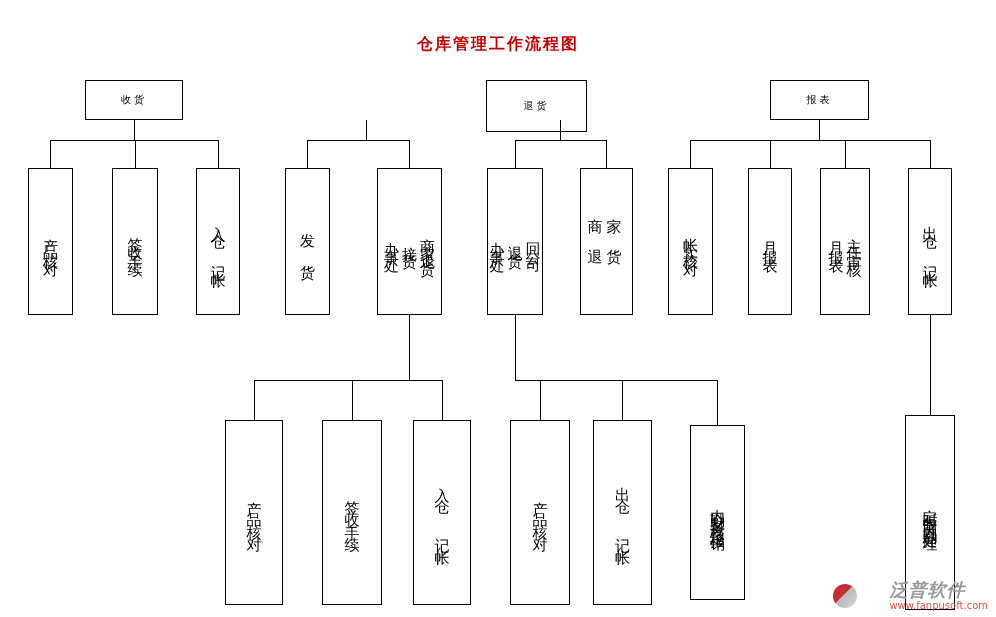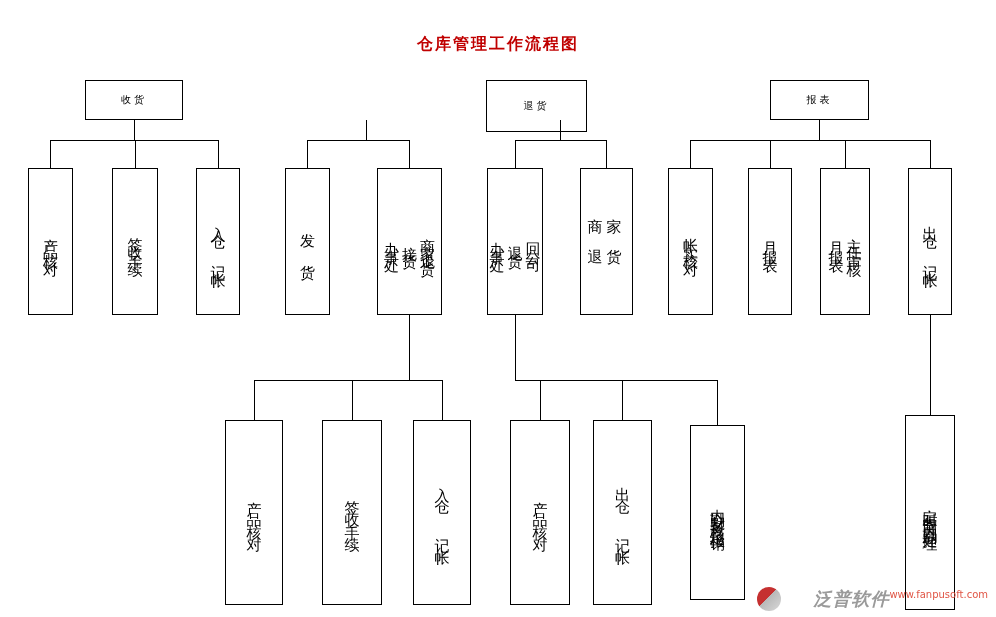--- a/index.html
+++ b/index.html
@@ -105,21 +105,21 @@
   
   .watermark{
     position:absolute;right:8px;bottom:6px;
     display:flex;align-items:center;gap:5px;
   }
   .wm-logo{
     width:24px;height:24px;border-radius:50%;
     background:linear-gradient(135deg,#c53030 0%,#c53030 45%,#b8b8b8 45%,#d9d9d9 100%);
     flex:0 0 auto;
   }
-  .wm-col{display:flex;flex-direction:row;line-height:1.1;margin-left:27px;}
+  .wm-col{display:flex;flex-direction:column;line-height:1.1;margin-left:27px;}
   .wm-brand{
     font-size:18px;font-weight:bold;font-style:italic;
     color:#9a9a9a;letter-spacing:1px;
   }
   .wm-url{font-size:10px;color:#e05545;}
 </style>
 </head>
 <body>
 
 <div class="canvas">

